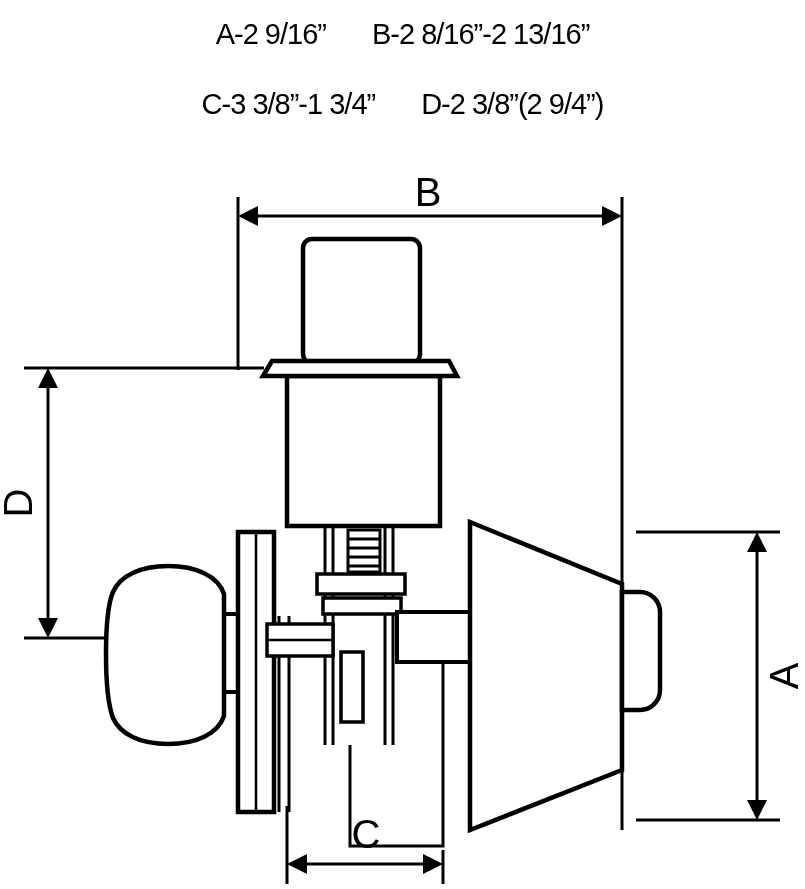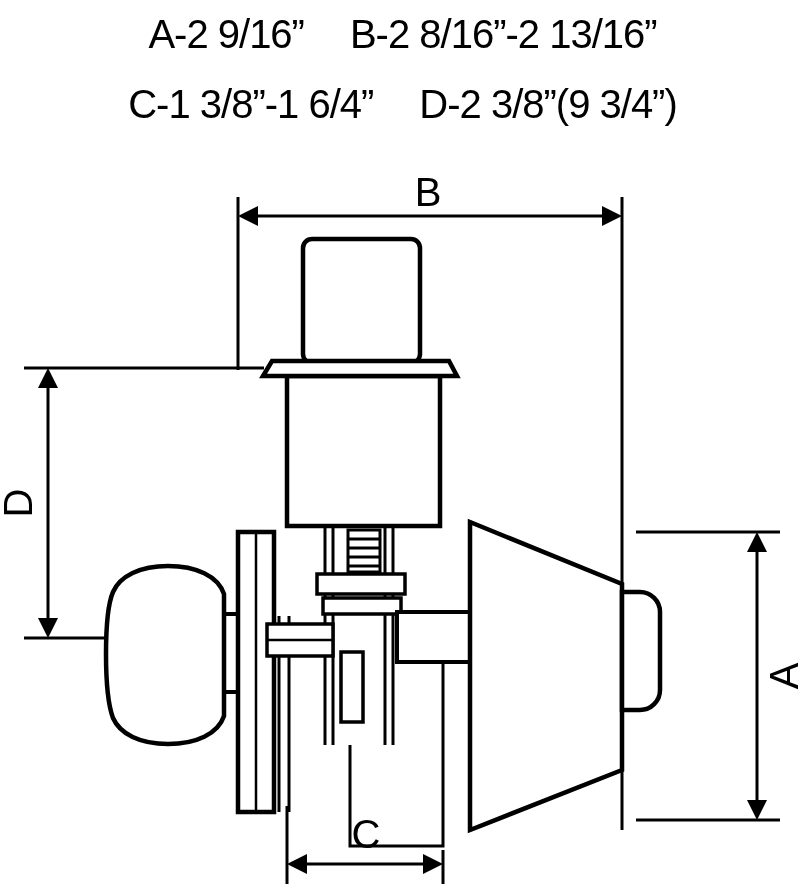--- a/index.html
+++ b/index.html
@@ -22,21 +22,21 @@
     flex-direction: column;
     align-items: center;
     row-gap: 6px;
     color: #000000;
     z-index: 2;
   }
   .spec-row {
     display: flex;
     justify-content: center;
     column-gap: 46px;
-    font-size: 40px;
+    font-size: 29px;
     line-height: 64px;
     white-space: nowrap;
     letter-spacing: -1px;
   }
 
   .drawing {
     position: absolute;
     inset: 0;
     width: 805px;
     height: 889px;
@@ -47,22 +47,22 @@
 <body>
 
 <div class="canvas">
 
   <div class="specs">
     <div class="spec-row">
       <span>A-2 9/16”</span>
       <span>B-2 8/16”-2 13/16”</span>
     </div>
     <div class="spec-row">
-      <span>C-1 3/8”-1 6/4”</span>
-      <span>D-2 3/8”(9 3/4”)</span>
+      <span>C-3 3/8”-1 3/4”</span>
+      <span>D-2 3/8”(2 9/4”)</span>
     </div>
   </div>
 
   <svg class="drawing" viewBox="0 0 805 889" xmlns="http://www.w3.org/2000/svg">
 
     <g stroke="#000000" stroke-width="4.5" fill="#ffffff" stroke-linejoin="miter">
 
       <rect x="303" y="239" width="117" height="124" rx="9"></rect>
 
       <rect x="287" y="376" width="153" height="150"></rect>

